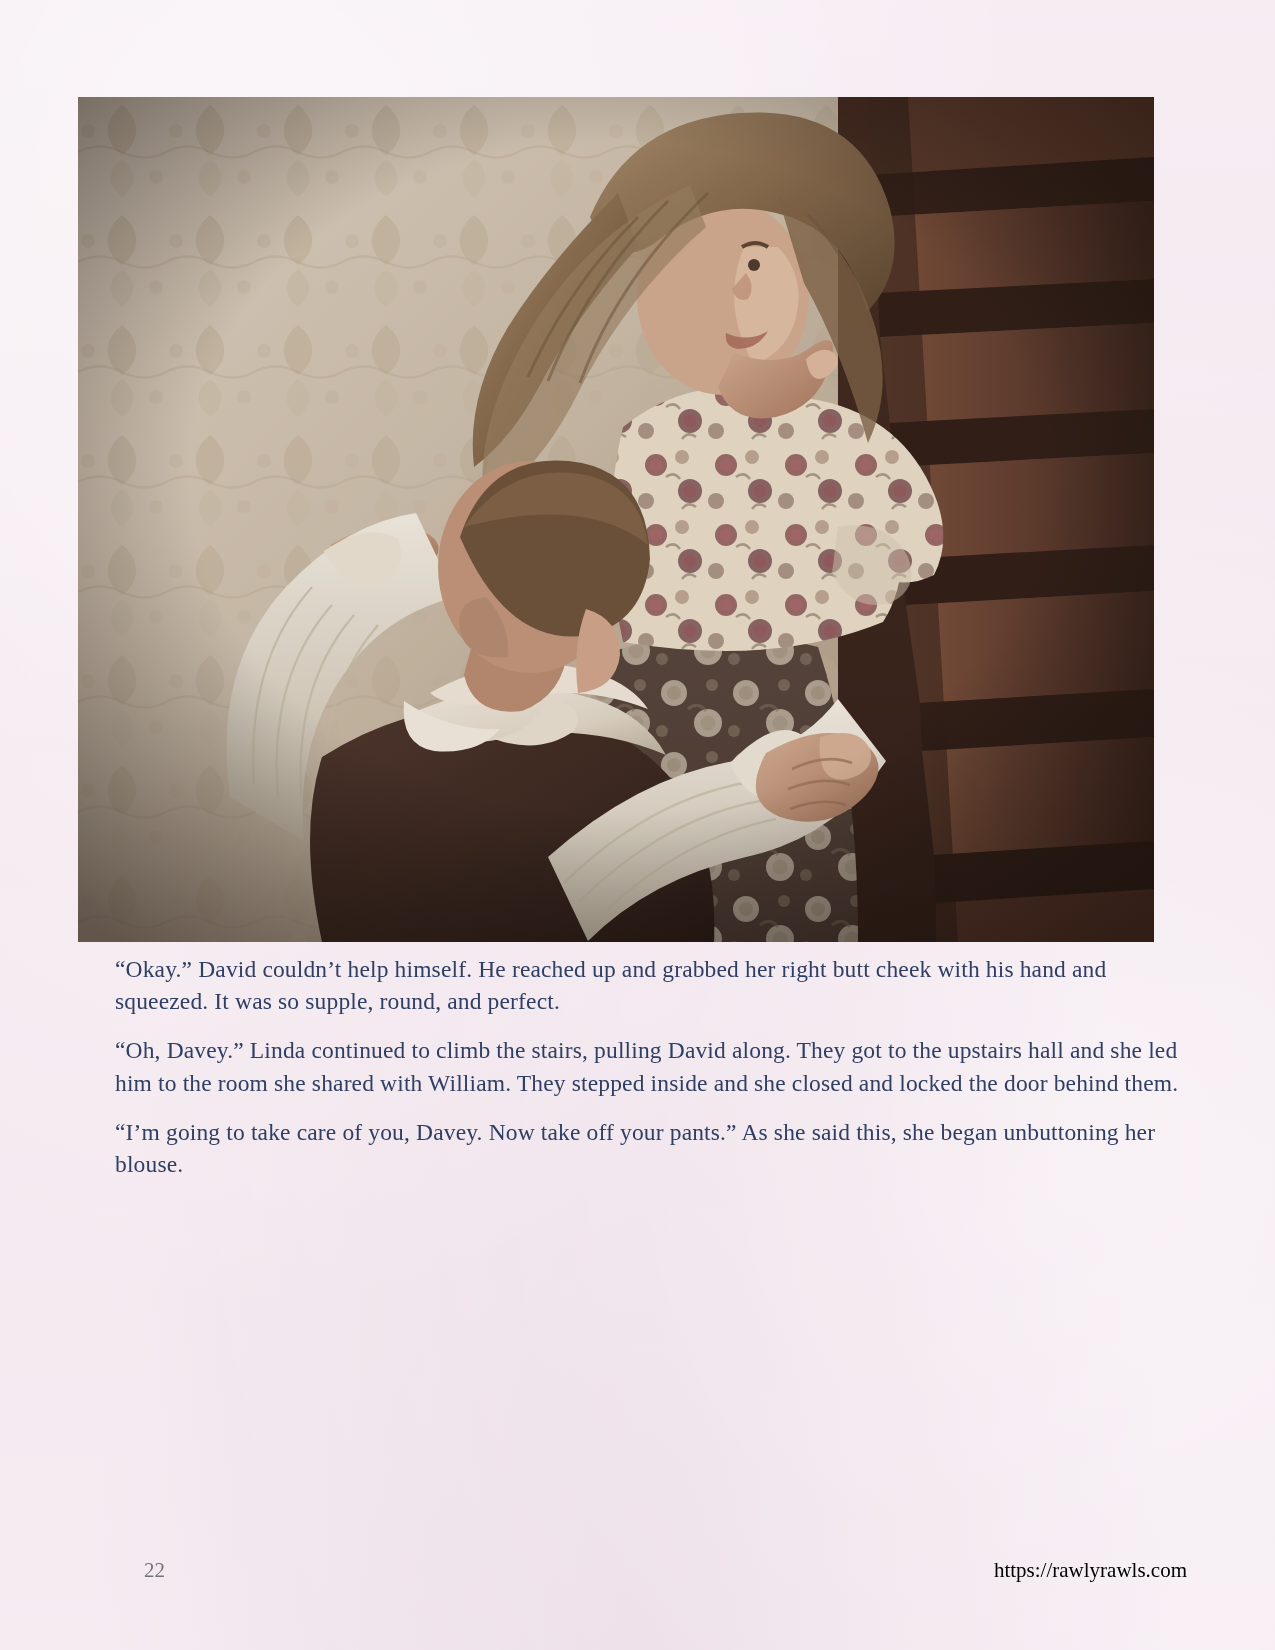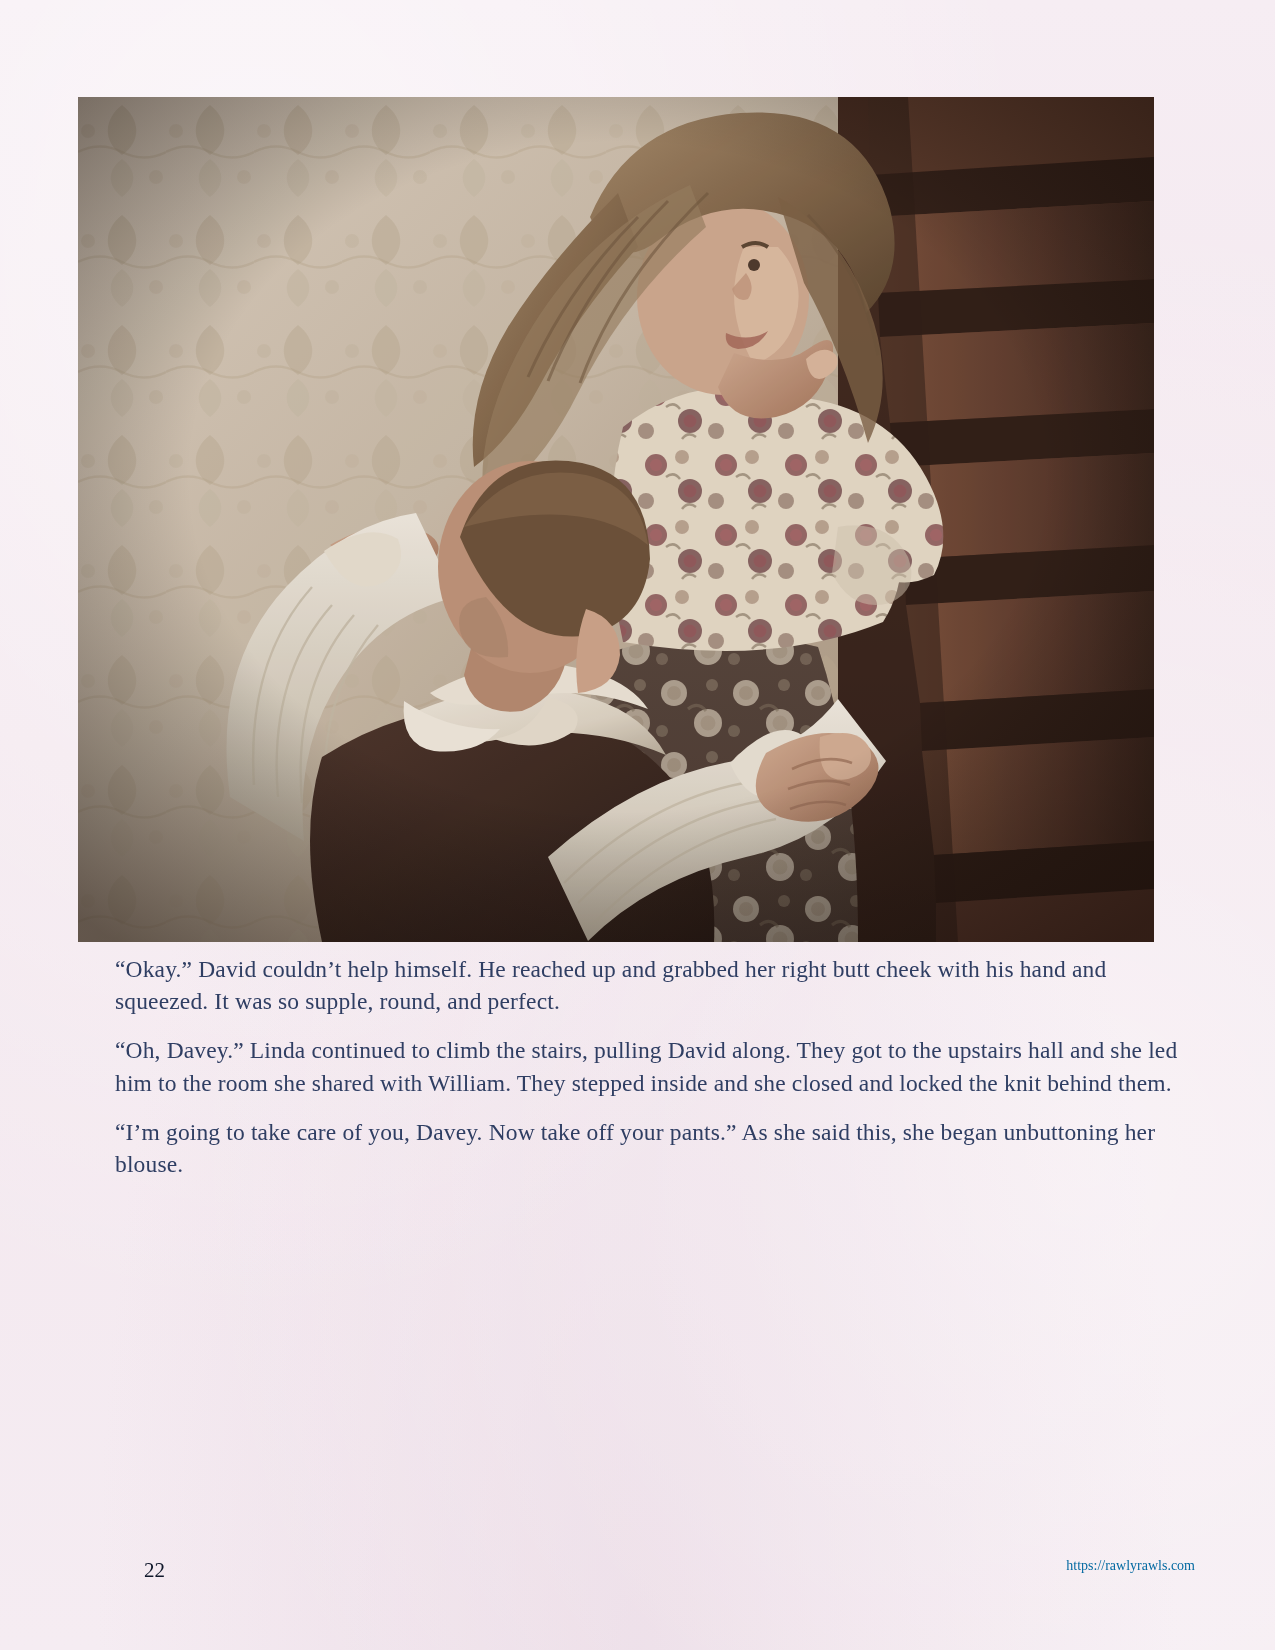--- a/index.html
+++ b/index.html
@@ -65,28 +65,28 @@
     left: 72px;
     right: 72px;
     bottom: 62px;
     height: 30px;
   }
   .page-number {
     position: absolute;
     left: 72px;
     top: 0;
     font-size: 21px;
-    color: #0f172a;
+    color: #737373;
   }
   .site-url {
     position: absolute;
-    right: 8px;
+    right: 16px;
     top: 0;
-    font-size: 14px;
-    color: #0369a1;
+    font-size: 21px;
+    color: #000000;
     text-decoration: none;
   }
 </style>
 </head>
 <body>
 
 <div class="page-bg"></div>
 
 <div class="page">
 
@@ -279,21 +279,21 @@
         </g>
       </g>
 
       <rect x="0" y="0" width="1076" height="845" fill="#6b4a36" opacity="0.10"></rect>
       <rect x="0" y="0" width="1076" height="845" fill="url(#vignette)"></rect>
     </svg>
   </div>
 
   <div class="body-copy">
     <p>“Okay.” David couldn’t help himself. He reached up and grabbed her right butt cheek with his hand and squeezed. It was so supple, round, and perfect.</p>
-    <p>“Oh, Davey.” Linda continued to climb the stairs, pulling David along. They got to the upstairs hall and she led him to the room she shared with William. They stepped inside and she closed and locked the knit behind them.</p>
+    <p>“Oh, Davey.” Linda continued to climb the stairs, pulling David along. They got to the upstairs hall and she led him to the room she shared with William. They stepped inside and she closed and locked the door behind them.</p>
     <p>“I’m going to take care of you, Davey. Now take off your pants.” As she said this, she began unbuttoning her blouse.</p>
   </div>
 
   <div class="footer">
     <div class="page-number">22</div>
     <a class="site-url" href="#">https://rawlyrawls.com</a>
   </div>
 
 </div>
 

